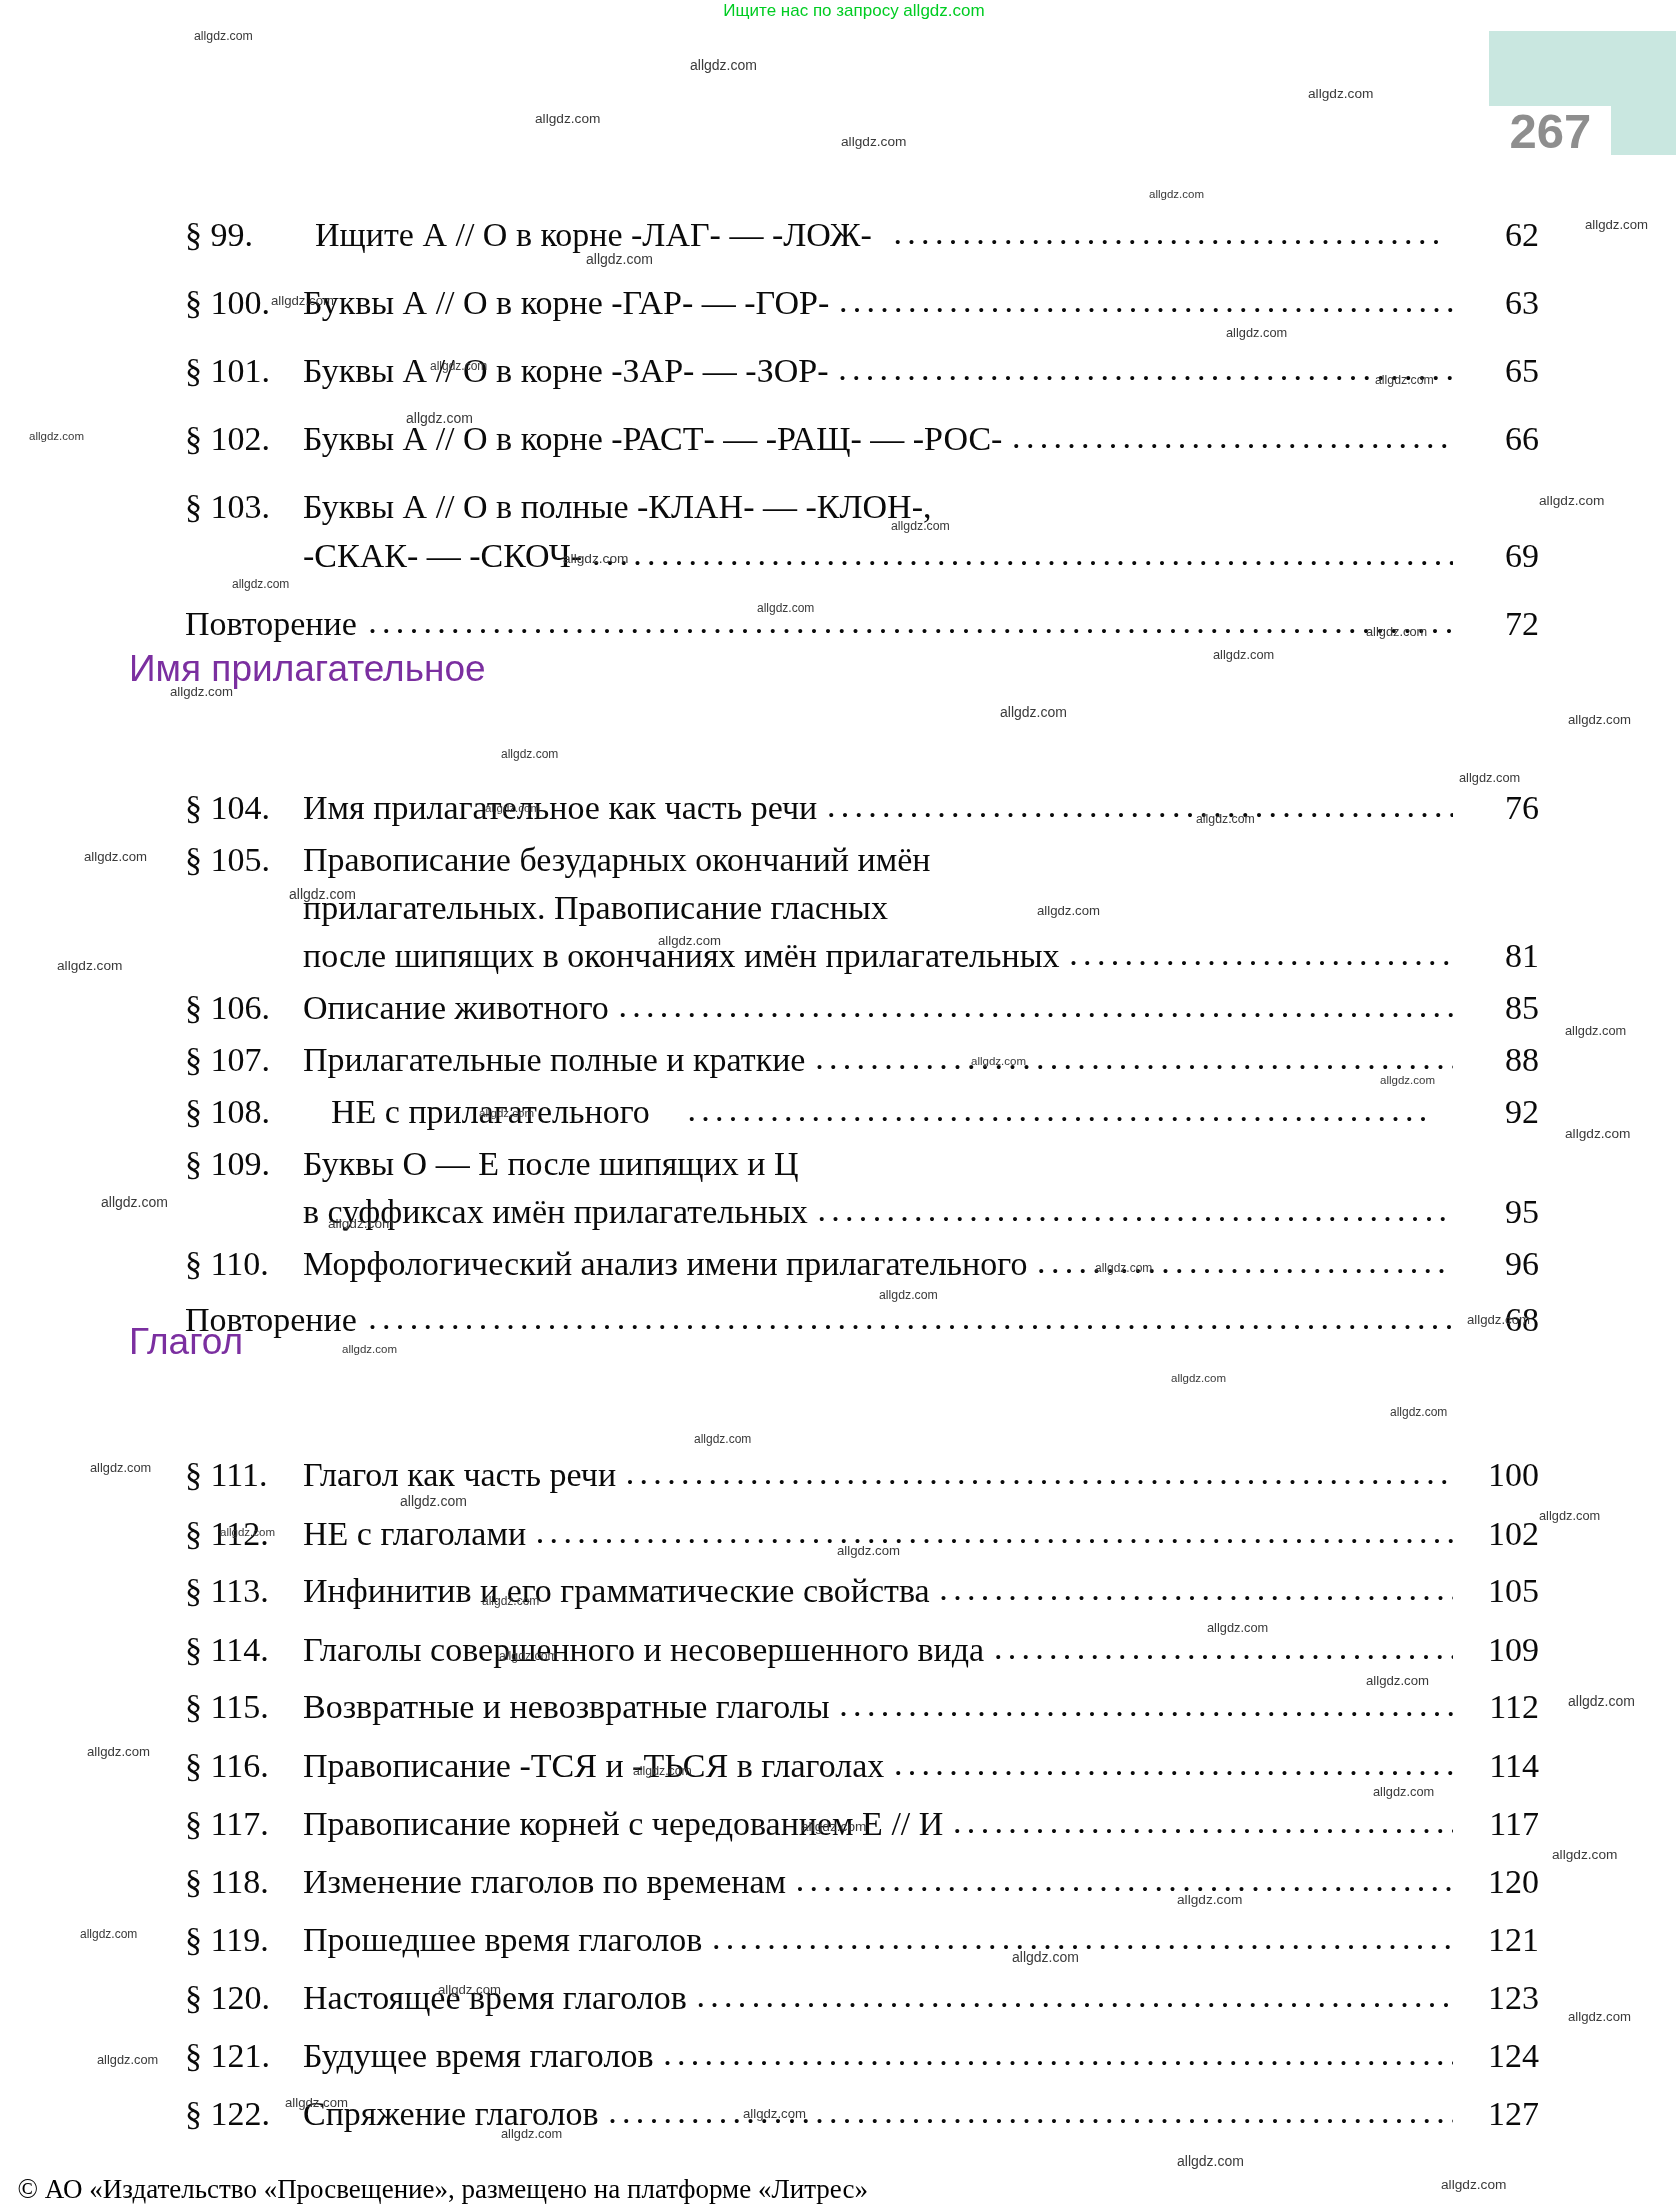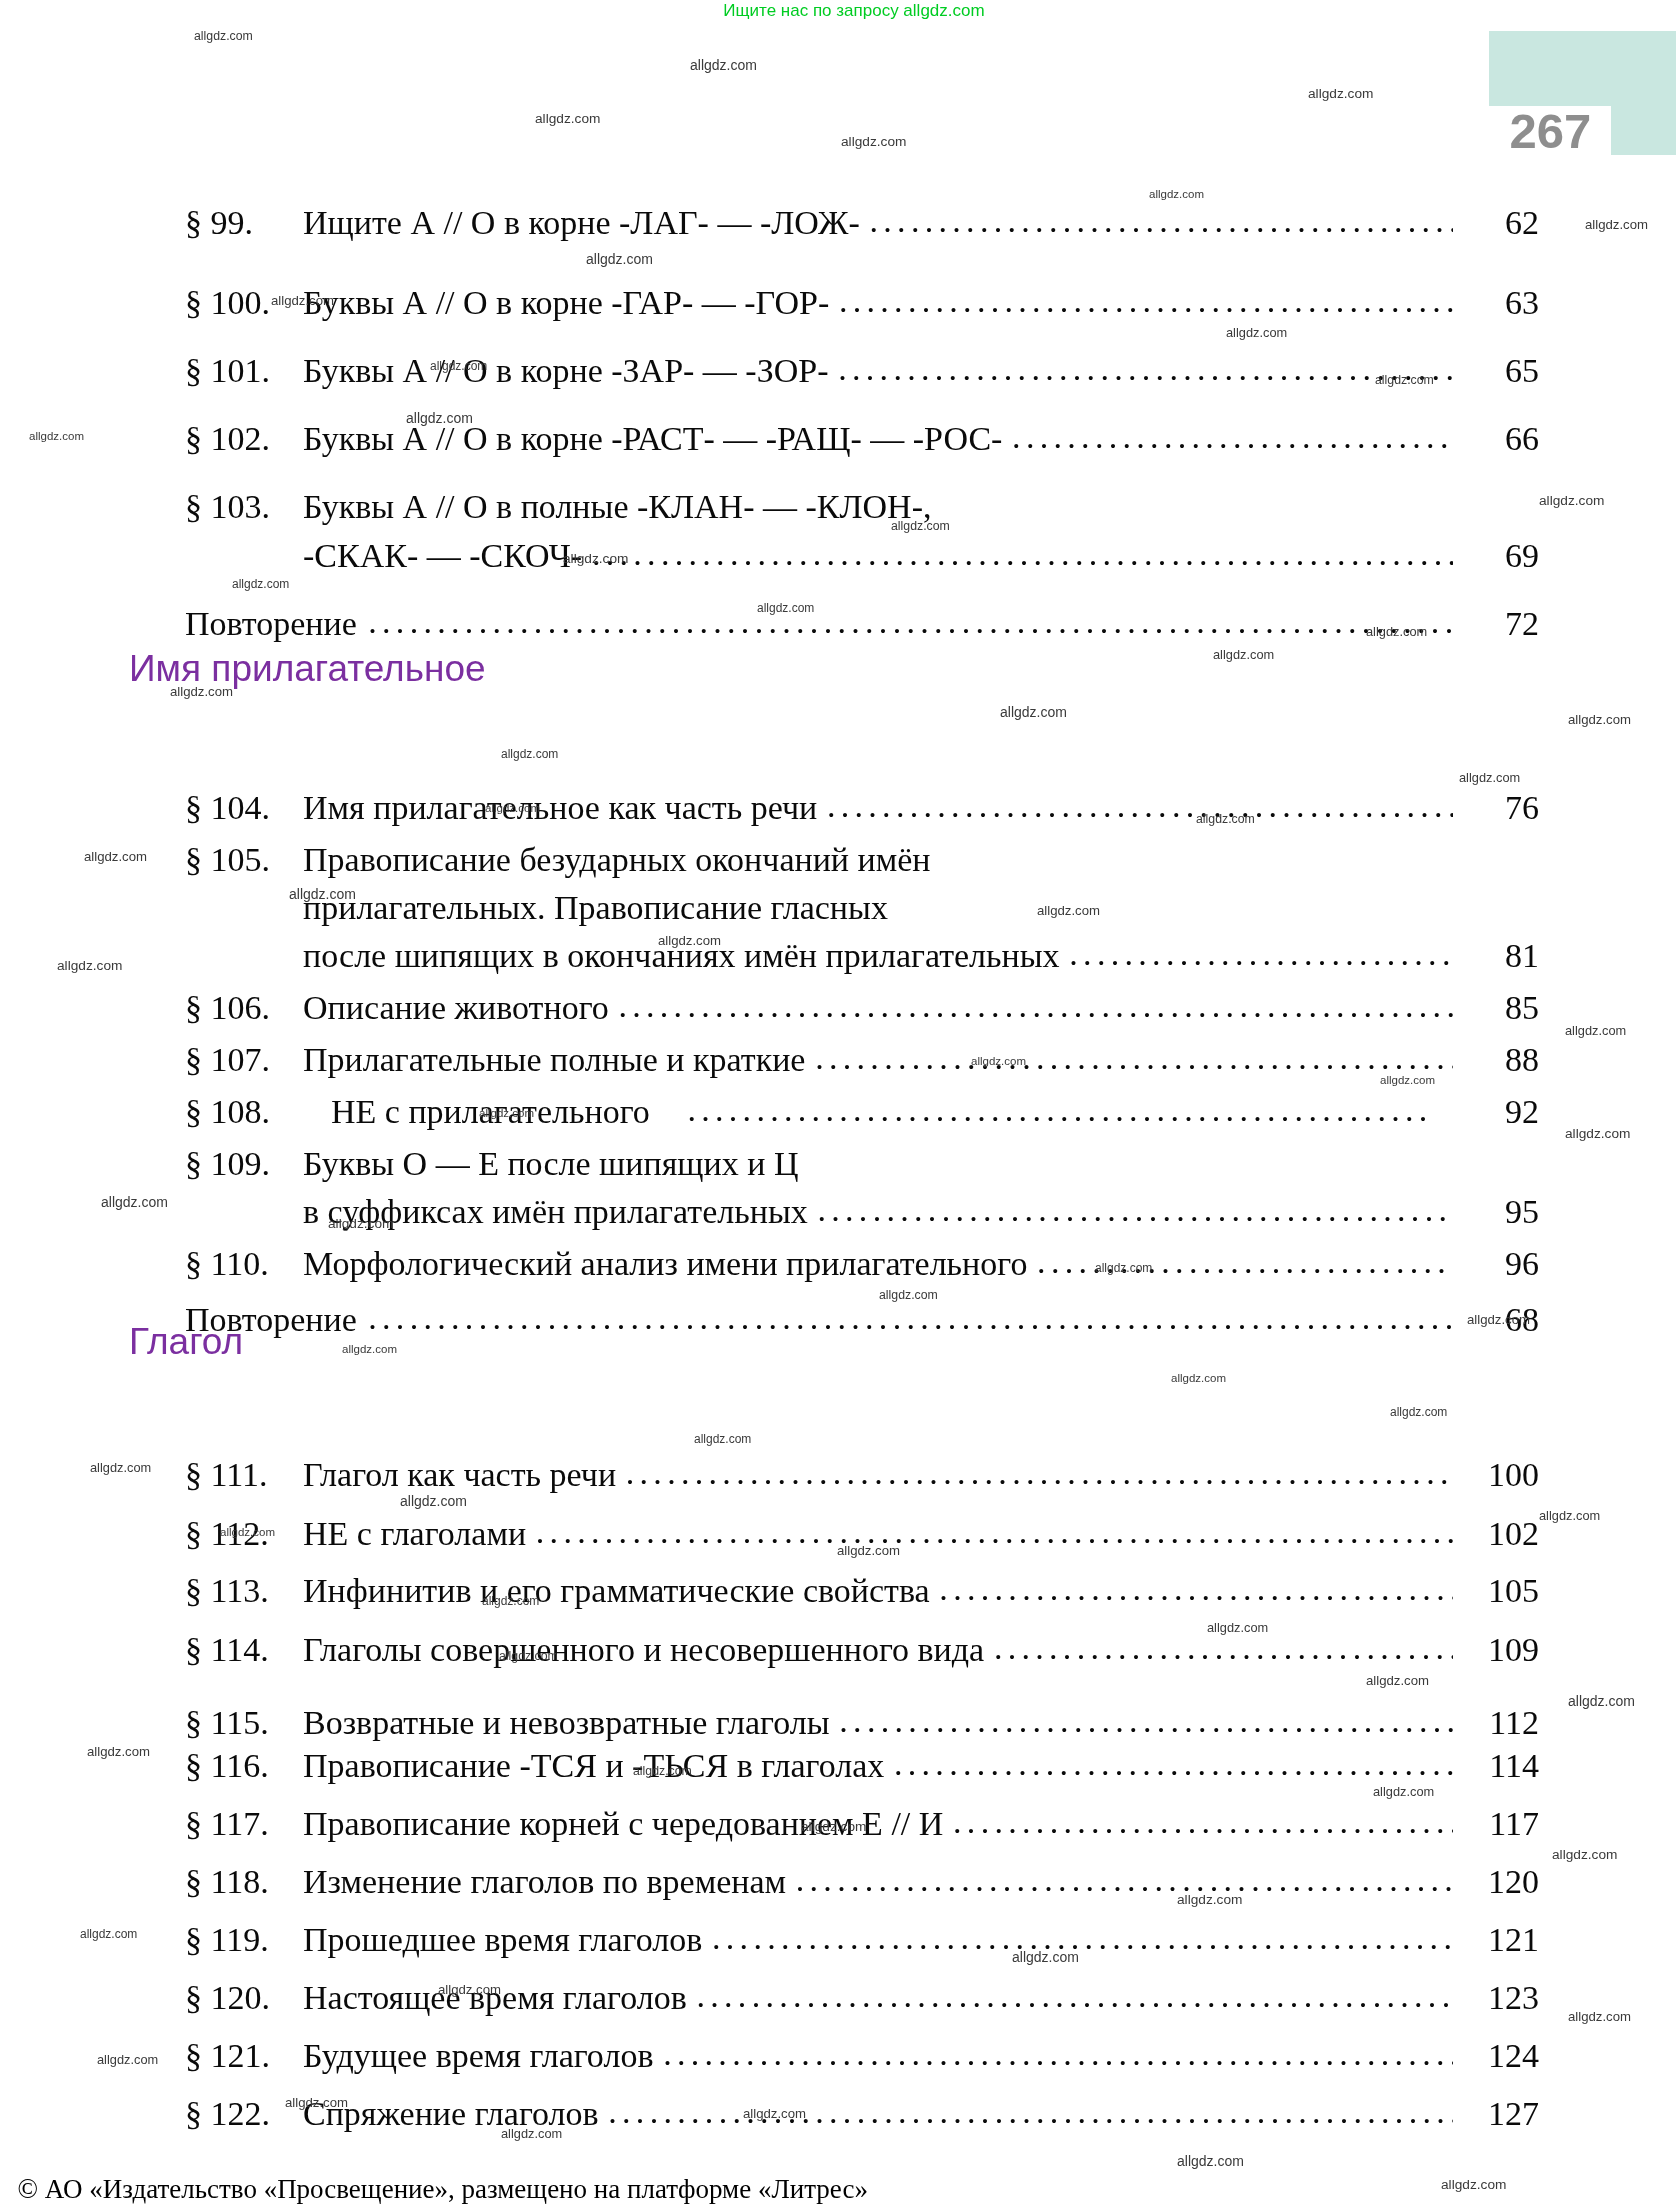--- a/index.html
+++ b/index.html
@@ -145,21 +145,21 @@
 
   <div class="promo">Ищите нас по запросу allgdz.com</div>
 
   <div class="badge-block-top"></div>
   <div class="badge-block-right"></div>
   <div class="badge-number">267</div>
 
   <div class="toc" id="toc">
       <div class="part-head" style="top: 648px;">Имя прилагательное</div>
       <div class="part-head" style="top: 1321px;">Глагол</div>
-      <div class="row" style="top: 204px;">
+      <div class="row" style="top: 216px; gap: 12px;">
         <span class="num">§ 99.</span>
         <span class="ttl">Ищите А // О в корне -ЛАГ- — -ЛОЖ-</span>
         <span class="lead">........................................................................................................................................................................................................</span>
         <span class="pg">62</span>
       </div>
       <div class="row" style="top: 284px;">
         <span class="num">§ 100.</span>
         <span class="ttl">Буквы А // О в корне -ГАР- — -ГОР-</span>
         <span class="lead">........................................................................................................................................................................................................</span>
         <span class="pg">63</span>
@@ -275,21 +275,21 @@
         <span class="ttl">Инфинитив и его грамматические свойства</span>
         <span class="lead">........................................................................................................................................................................................................</span>
         <span class="pg">105</span>
       </div>
       <div class="row" style="top: 1631px;">
         <span class="num">§ 114.</span>
         <span class="ttl">Глаголы совершенного и несовершенного вида</span>
         <span class="lead">........................................................................................................................................................................................................</span>
         <span class="pg">109</span>
       </div>
-      <div class="row" style="top: 1688px; margin-top: 16px;">
+      <div class="row" style="top: 1688px;">
         <span class="num">§ 115.</span>
         <span class="ttl">Возвратные и невозвратные глаголы</span>
         <span class="lead">........................................................................................................................................................................................................</span>
         <span class="pg">112</span>
       </div>
       <div class="row" style="top: 1747px;">
         <span class="num">§ 116.</span>
         <span class="ttl">Правописание -ТСЯ и -ТЬСЯ в глаголах</span>
         <span class="lead">........................................................................................................................................................................................................</span>
         <span class="pg">114</span>

